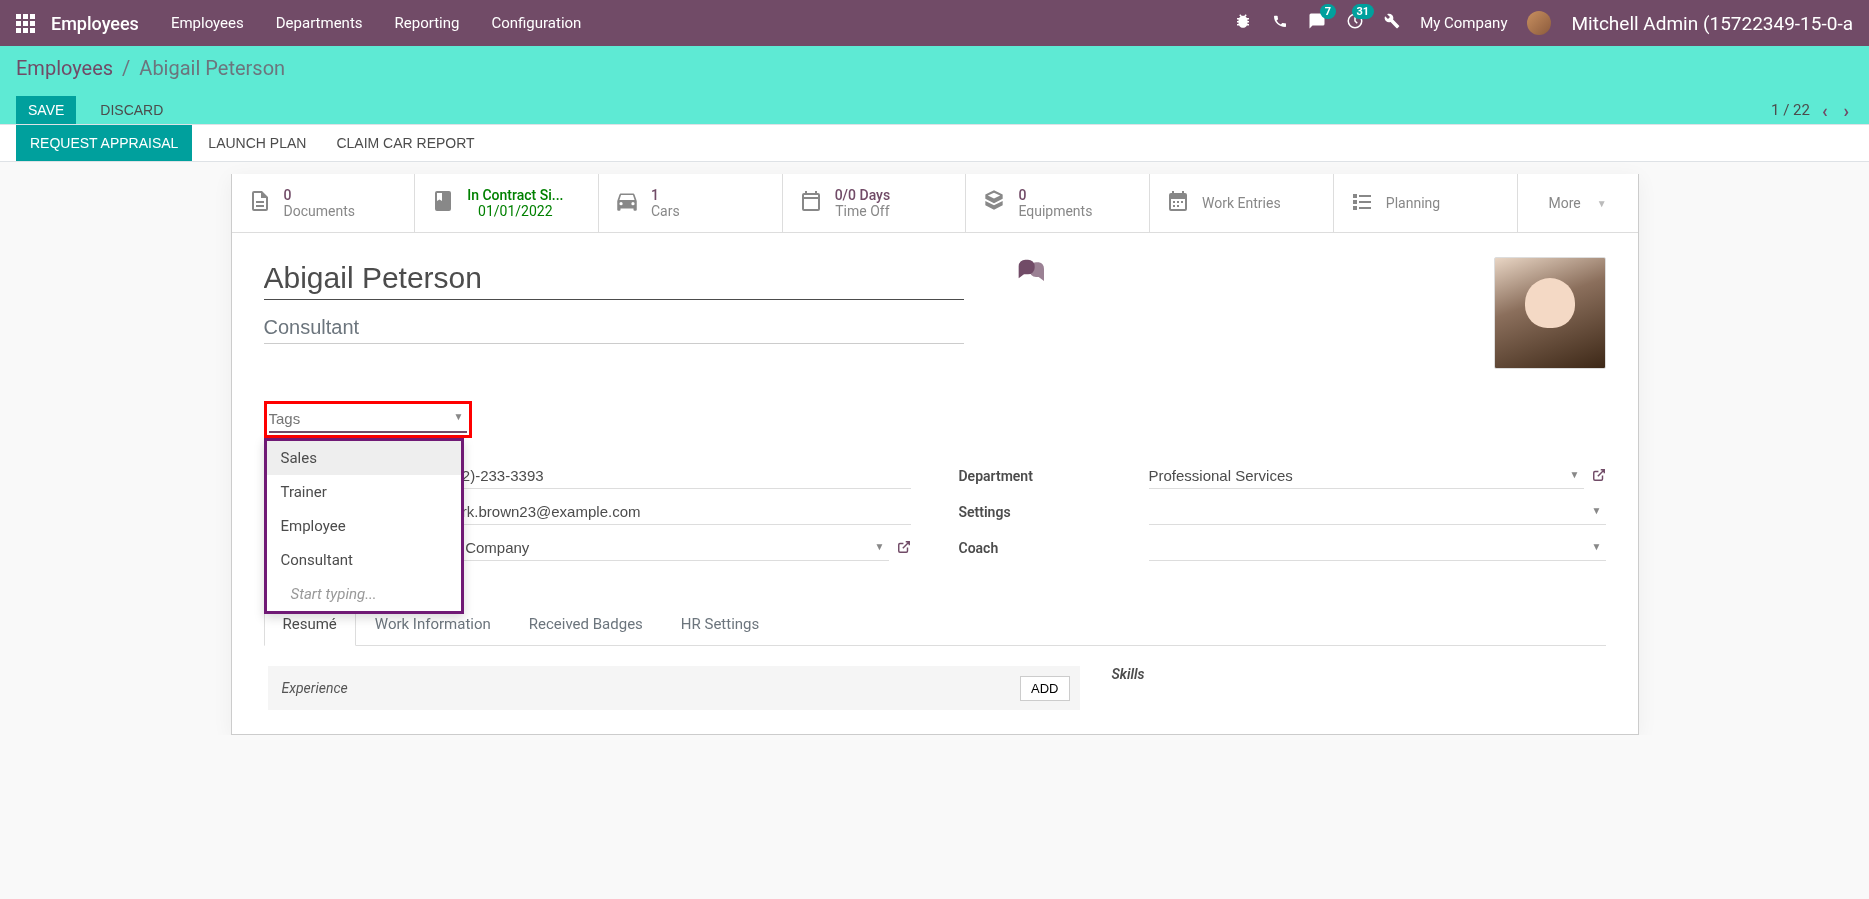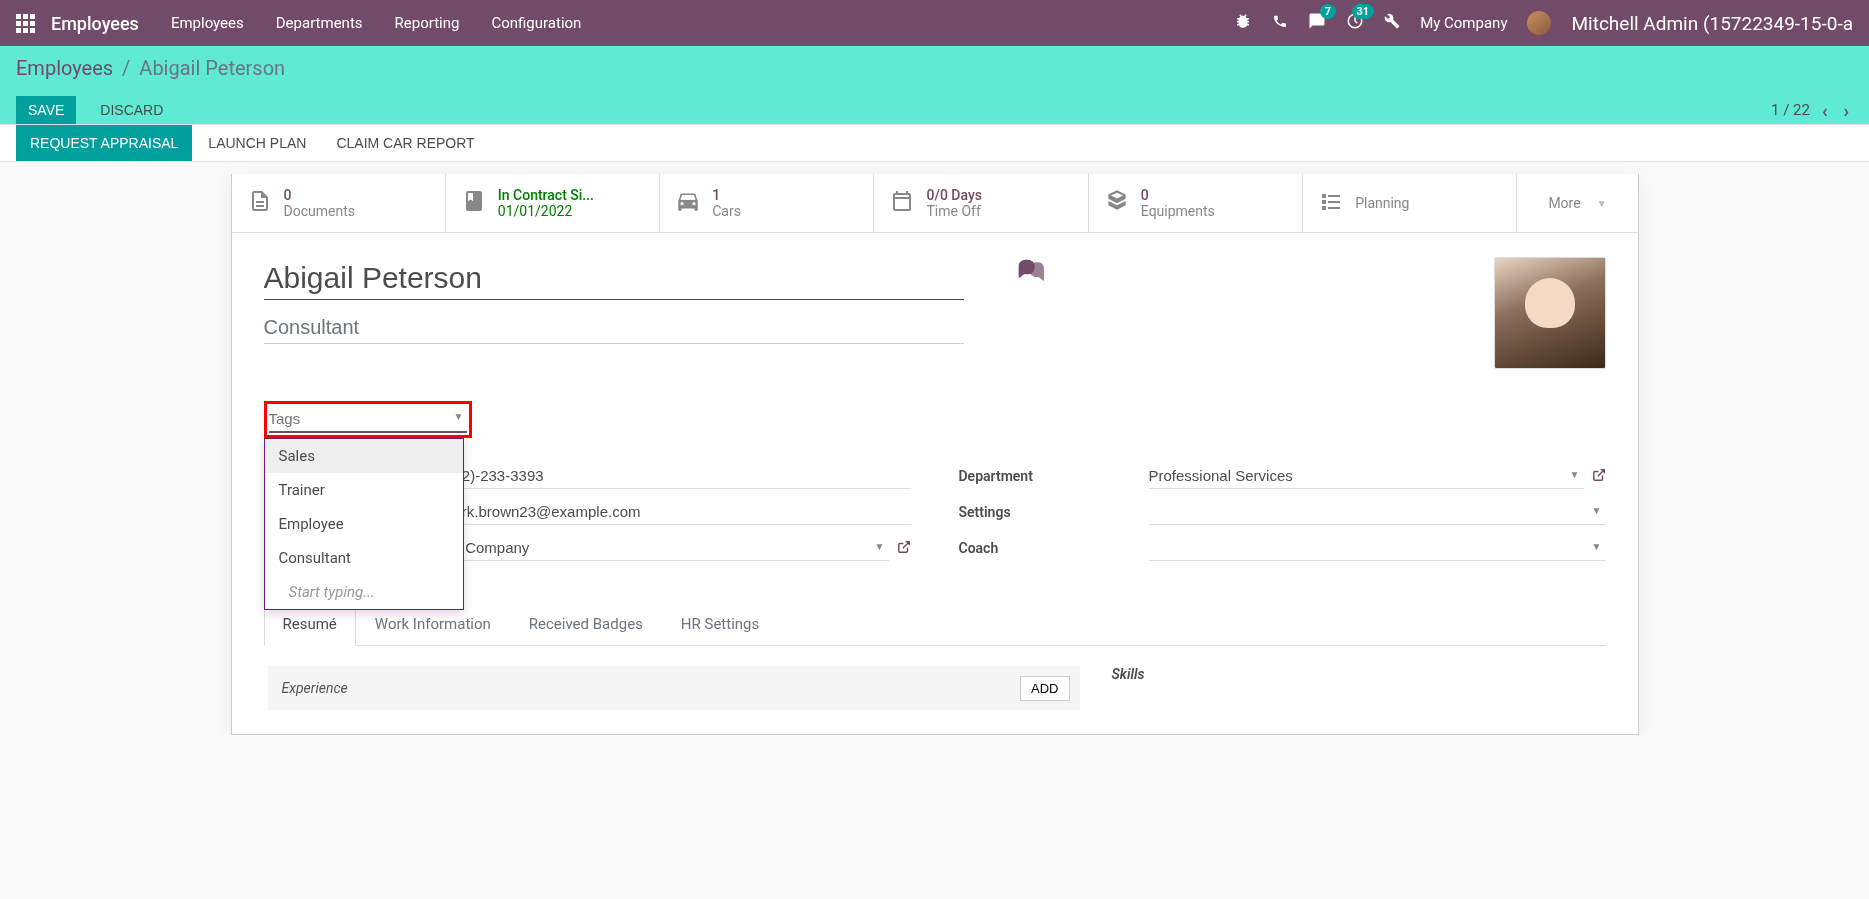--- a/index.html
+++ b/index.html
@@ -39,39 +39,39 @@
 
   
   .form-container { max-width: 1440px; margin: 12px auto 0; padding: 0 16px; }
   .sheet { background: #fff; border: 1px solid #ccc; border-top: none; box-shadow: 0 4px 20px rgba(0,0,0,0.05); }
   .button-box { display: flex; border-bottom: 1px solid #ddd; }
   .stat-btn { flex: 1; display: flex; align-items: center; gap: 10px; padding: 10px 14px; border-right: 1px solid #ddd; cursor: pointer; min-height: 58px; }
   .stat-btn:last-child { border-right: none; }
   .stat-icon { font-size: 22px; color: #888; width: 28px; text-align: center; }
   .stat-text { display: flex; flex-direction: column; font-size: 14px; }
   .stat-val { color: #714b67; font-weight: 500; }
-  .stat-label { color: #888; }
+  .stat-label { color: #888; text-align: center; }
   .stat-green .stat-val, .stat-green .stat-label { color: #008000; }
   .more-btn { flex: 0 0 120px; justify-content: center; color: #888; }
   .more-caret { margin-left: 6px; font-size: 10px; color: #bbb; }
 
   .sheet-body { padding: 24px 32px; position: relative; }
   .name-row { display: flex; gap: 32px; }
   .name-col { flex: 1; }
   .name-input { font-size: 30px; border: none; border-bottom: 1px solid #4c4c4c; width: 700px; padding: 4px 0; color: #4c4c4c; outline: none; margin-bottom: 12px; }
   .title-input { font-size: 20px; border: none; border-bottom: 1px solid #ccc; width: 700px; padding: 4px 0; color: #6c757d; outline: none; }
   .chat-icon { font-size: 28px; color: #714b67; cursor: pointer; margin-left: 20px; }
   .photo { width: 112px; height: 112px; background: linear-gradient(160deg,#e8d5c4 0%,#8b6f5c 40%,#3d2817 100%); border: 1px solid #ddd; flex-shrink: 0; position: relative; border-radius: 2px; }
   .photo::after { content:""; position:absolute; left:30px; top:20px; width:50px; height:50px; background:#f4d9c5; border-radius:50% 50% 45% 45%; }
 
   .tags-wrap { margin-top: 32px; position: relative; width: 208px; }
   .tags-highlight { border: 3px solid #ff0000; padding: 2px; }
   .tags-input { width: 100%; border: none; border-bottom: 2px solid #714b67; padding: 4px 0; font-size: 15px; color: #999; outline: none; background:#fff; }
   .tags-caret { position: absolute; right: 8px; top: 10px; font-size: 10px; color: #888; pointer-events: none; }
-  .dropdown { position: absolute; top: 100%; left: 0; width: 200px; background: #fff; border: 1px solid #701a75; box-shadow: 0 4px 10px rgba(0,0,0,0.15); z-index: 10; }
+  .dropdown { position: absolute; top: 100%; left: 0; width: 200px; background: #fff; border: 3px solid #701a75; box-shadow: 0 4px 10px rgba(0,0,0,0.15); z-index: 10; }
   .dropdown-item { padding: 8px 14px; font-size: 15px; cursor: pointer; color: #4c4c4c; }
   .dropdown-item.active { background: #eee; }
   .dropdown-item.hint { font-style: italic; color: #999; padding-left: 24px; }
 
   .fields-grid { display: flex; gap: 48px; margin-top: 24px; }
   .fields-col { flex: 1; }
   .field-row { display: flex; align-items: center; margin-bottom: 8px; min-height: 28px; }
   .field-label { width: 190px; font-weight: 600; color: #4c4c4c; font-size: 14px; }
   .field-val { flex: 1; border: none; border-bottom: 1px solid #ddd; padding: 4px 0; font-size: 15px; color: #4c4c4c; outline: none; background: transparent; }
   .field-select { position: relative; flex: 1; }
@@ -219,20 +219,30 @@
       </div>
       <div class="stat-btn">
         <span class="stat-icon">
           <svg width="26" height="26" viewBox="0 0 24 24" fill="#888">
               <path d="M12 2L4 6v4l8 4 8-4V6l-8-4zm0 2.3L17.7 7 12 9.7 6.3 7 12 4.3zM4 12v4l8 4 8-4v-4l-8 4-8-4z"></path>
             </svg>
         </span>
         <span class="stat-text">
             <span class="stat-val">0</span>
             <span class="stat-label">Equipments</span>
+          </span>
+      </div>
+      <div class="stat-btn">
+        <span class="stat-icon">
+          <svg width="24" height="24" viewBox="0 0 24 24" fill="#888">
+              <path d="M19 4h-1V2h-2v2H8V2H6v2H5a2 2 0 00-2 2v14a2 2 0 002 2h14a2 2 0 002-2V6a2 2 0 00-2-2zm0 16H5V10h14v10zM7 12h2v2H7zm4 0h2v2h-2zm4 0h2v2h-2zM7 16h2v2H7zm4 0h2v2h-2z"></path>
+            </svg>
+        </span>
+        <span class="stat-text">
+            <span class="stat-label">Work Entries</span>
           </span>
       </div>
       <div class="stat-btn">
         <span class="stat-icon">
           <svg width="24" height="24" viewBox="0 0 24 24" fill="#888">
               <path d="M3 5h4v4H3zm6 1h12v2H9zM3 11h4v4H3zm6 1h12v2H9zM3 17h4v4H3zm6 1h12v2H9z"></path>
             </svg>
         </span>
         <span class="stat-text">
             <span class="stat-label">Planning</span>

